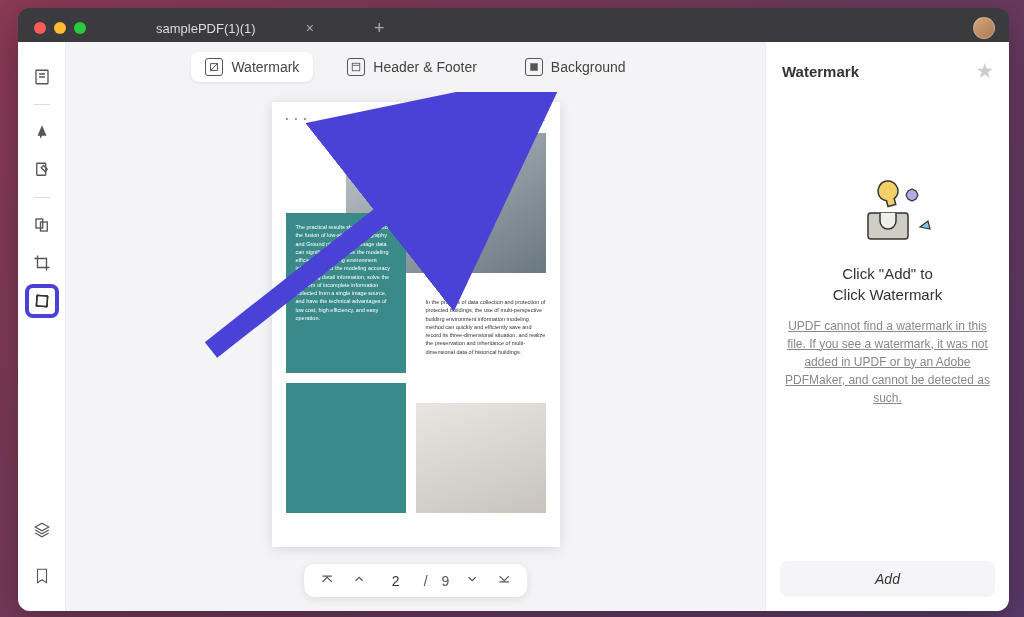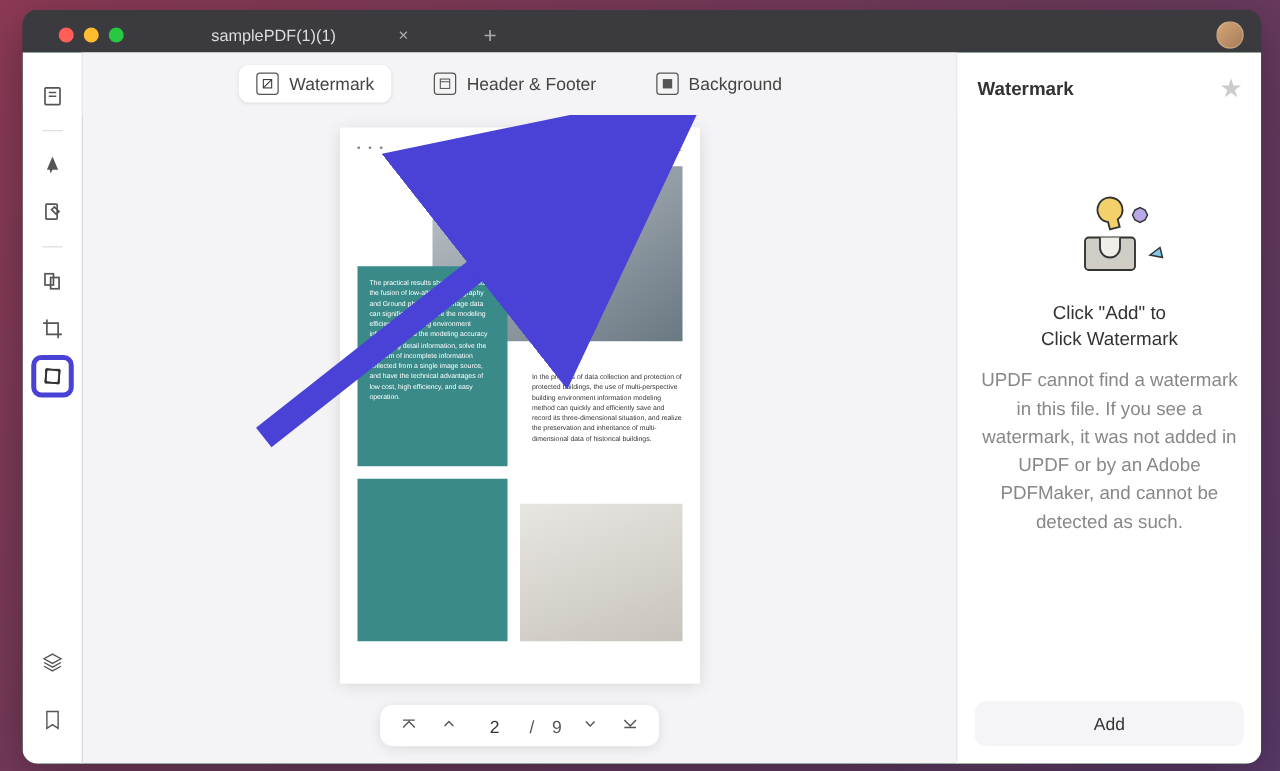--- a/index.html
+++ b/index.html
@@ -11,42 +11,42 @@
     }
     .window {
       position: absolute; left: 18px; top: 8px; right: 15px; bottom: 6px;
       background: #3a3a3f;
       border-radius: 12px;
       overflow: hidden;
       box-shadow: 0 10px 40px rgba(0,0,0,0.3);
     }
     .titlebar {
       height: 40px; display: flex; align-items: center;
-      background: #3a3a3f; padding: 0 29px;
+      background: #3a3a3f; padding: 0 16px;
     }
     .traffic-lights { display: flex; gap: 8px; }
     .dot { width: 12px; height: 12px; border-radius: 50%; }
     .dot.red { background: #ff5f57; }
     .dot.yellow { background: #febc2e; }
     .dot.green { background: #28c840; }
     .tab {
       margin-left: 70px; display: flex; align-items: center;
       color: #ddd; font-size: 13px; gap: 50px;
     }
     .tab .close-x { color: #aaa; font-size: 14px; }
     .tab .plus { color: #aaa; font-size: 18px; margin-left: 10px; }
     .avatar {
       position: absolute; right: 14px; top: 9px;
       width: 22px; height: 22px; border-radius: 50%;
       background: linear-gradient(135deg, #d4a574, #a67c5a);
       border: 1px solid rgba(255,255,255,0.2);
     }
     .app-body {
       position: absolute; left: 0; right: 0; top: 34px; bottom: 0;
-      background: #14532d; border-radius: 10px 10px 12px 12px;
+      background: #ec4899; border-radius: 10px 10px 12px 12px;
       display: flex;
     }
     .left-toolbar {
       width: 48px; background: #fff;
       border-right: 1px solid #eee;
       display: flex; flex-direction: column; align-items: center;
       padding-top: 20px; gap: 8px;
       position: relative;
     }
     .tool-btn {
@@ -152,25 +152,26 @@
     }
     .star { color: #ccc; font-size: 18px; }
     .panel-body {
       flex: 1; display: flex; flex-direction: column;
       align-items: center; justify-content: center;
       padding: 0 18px; text-align: center;
       margin-top: -60px;
     }
     .illustration { width: 100px; height: 70px; margin-bottom: 18px; position: relative; }
     .panel-title { font-size: 15px; color: #333; line-height: 1.4; margin-bottom: 12px; }
-    .panel-desc { font-size: 15px; color: #888; line-height: 1.5; }
+    .panel-desc { font-size: 12px; color: #888; line-height: 1.5; text-decoration: underline; }
     .add-btn {
       margin: 14px; padding: 10px; background: #f5f5f7;
       border: none; border-radius: 8px; font-size: 14px; color: #333;
       cursor: pointer;
+      font-style: italic;
     }
     .arrow {
       position: absolute; left: 135px; top: 50px;
       pointer-events: none; z-index: 50;
     }
   </style>
 </head>
 <body>
 
 <div class="window">

